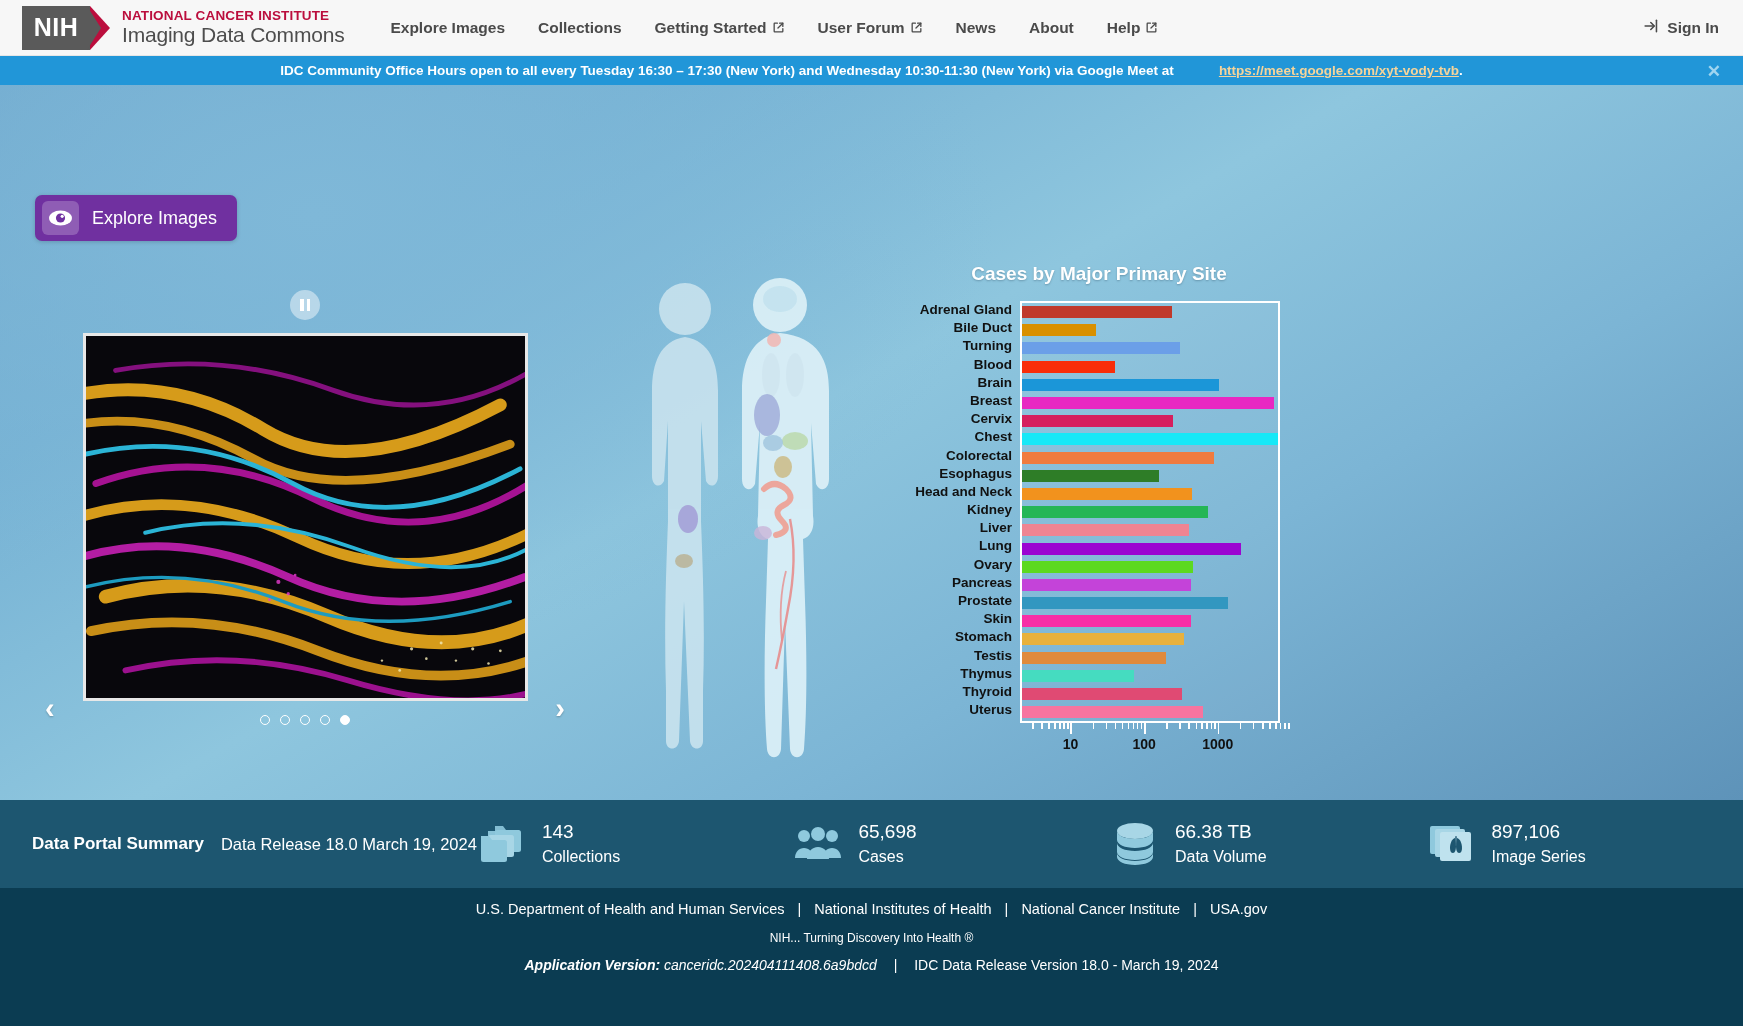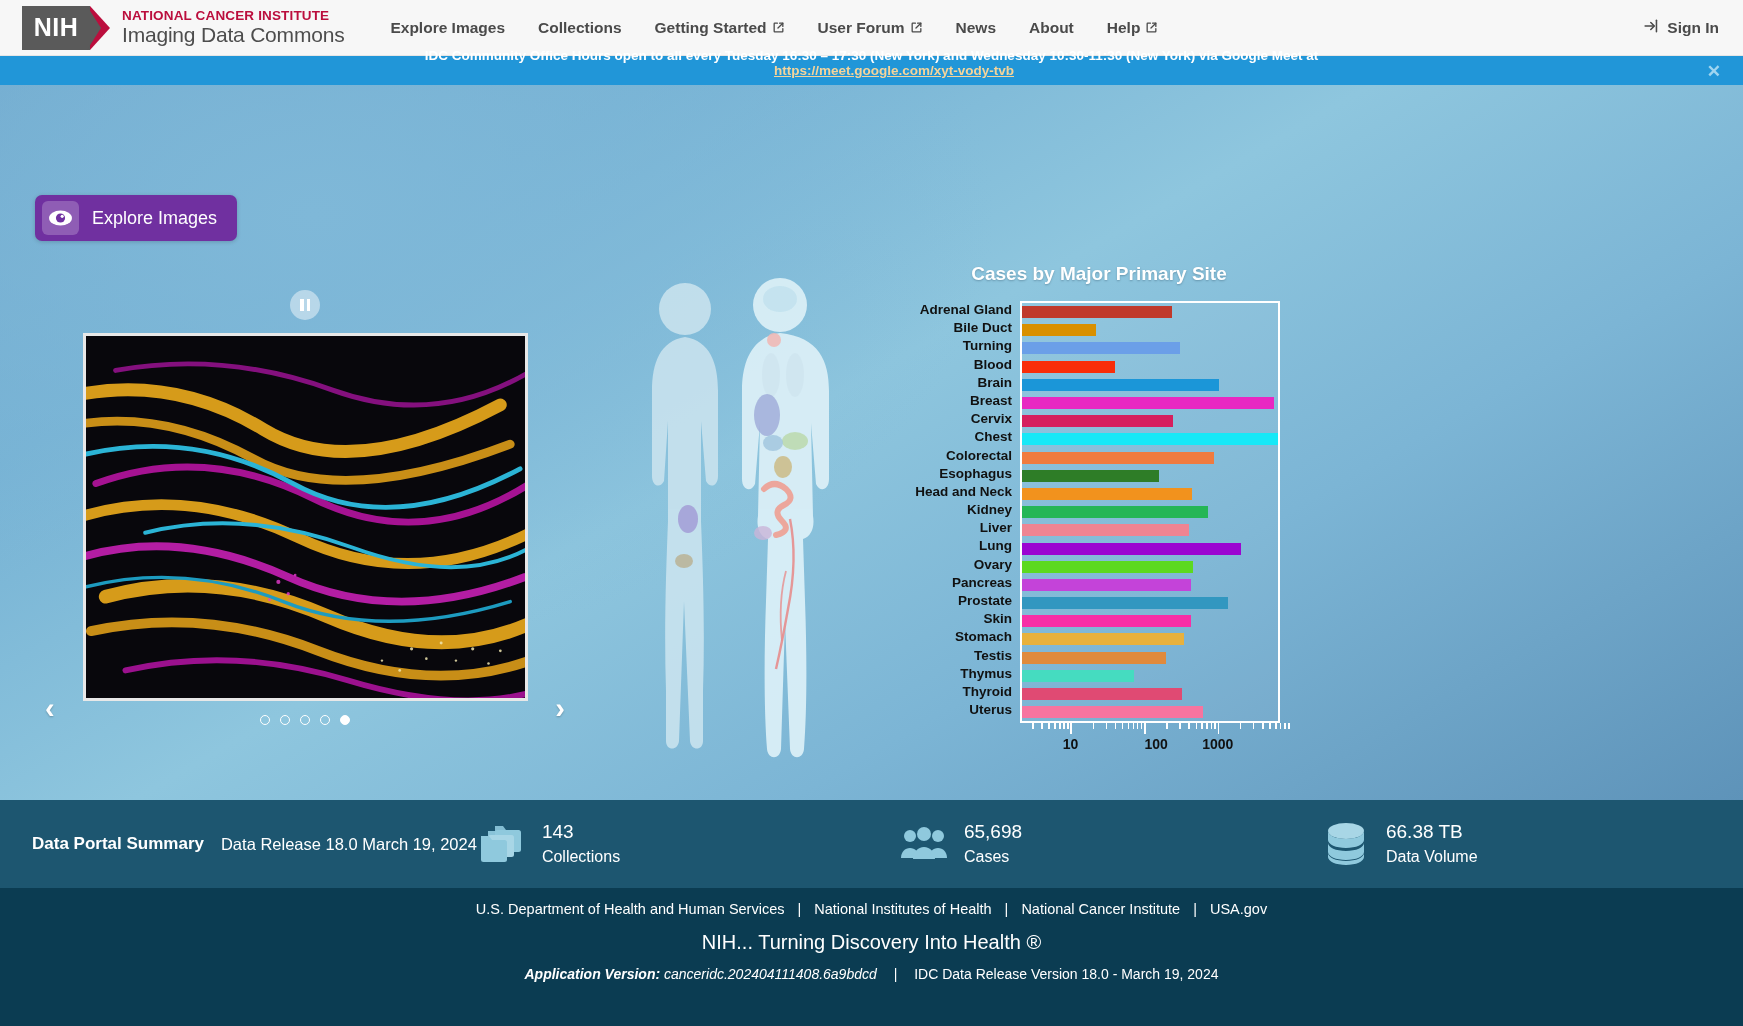--- a/index.html
+++ b/index.html
@@ -69,21 +69,21 @@
     display: flex; align-items: center; gap: 7px;
     color: #4a4a4a; font-size: 15.5px; font-weight: bold; cursor: pointer;
   }
 
   
   .notice {
     height: 29px;
     background: #2196d8;
     display: flex; align-items: center; justify-content: center;
     position: relative;
-    color: #ffffff; font-size: 13.5px; font-weight: bold; flex-direction: column;
+    color: #ffffff; font-size: 13.5px; font-weight: bold;
   }
   .notice a { color: #f5d49a; text-decoration: underline; padding-left: 45px; }
   .notice-close {
     position: absolute; right: 22px; top: 50%; transform: translateY(-50%);
     color: #9fd5f0; font-size: 17px; cursor: pointer; line-height: 1;
   }
 
   
   .hero {
     height: 715px;
@@ -194,21 +194,21 @@
 
   
   .footer {
     height: 138px; background: #0b3c52;
     color: #ffffff; text-align: center;
     padding-top: 13px;
   }
   .f-row { margin-bottom: 14px; font-size: 14.5px; }
   .f-row a { color: #ffffff; text-decoration: none; cursor: pointer; }
   .f-sep { color: #ffffff; margin: 0 13px; }
-  .f-tag { font-size: 20px; margin-bottom: 12px; }
+  .f-tag { font-size: 12px; margin-bottom: 12px; }
   .f-ver { font-size: 14px; font-style: italic; }
   .f-ver b { font-style: italic; }
   .f-ver .plain { font-style: normal; }
 </style>
 </head>
 <body>
 
 <div class="header">
   <div class="logo-wrap">
     <div class="nih-mark">NIH</div>
@@ -508,21 +508,21 @@
         <div class="tick major" style="left: 185.745px;"></div>
         <div class="tick minor" style="left: 207.908px;"></div>
         <div class="tick minor" style="left: 220.872px;"></div>
         <div class="tick minor" style="left: 230.071px;"></div>
         <div class="tick minor" style="left: 237.206px;"></div>
         <div class="tick minor" style="left: 243.035px;"></div>
         <div class="tick minor" style="left: 247.964px;"></div>
         <div class="tick minor" style="left: 252.234px;"></div>
         <div class="tick minor" style="left: 256px;"></div>
         <div class="axis-lbl" style="left: 38.4965px;">10</div>
-        <div class="axis-lbl" style="left: 112.121px; margin-left: 12px;">100</div>
+        <div class="axis-lbl" style="left: 112.121px;">100</div>
         <div class="axis-lbl" style="left: 185.745px;">1000</div>
       </div>
   </div>
 </div>
 
 <div class="summary">
   <div class="sum-title">Data Portal Summary</div>
   <div class="sum-release">Data Release 18.0 March 19, 2024</div>
   <div class="stats" id="stats">
       <div class="stat" style="flex: 1 1 0%;">
@@ -564,20 +564,38 @@
             <path d="M3 9v9c0 4.4 8 8 18 8s18-3.6 18-8V9c0 4.4-8 8-18 8S3 13.4 3 9z"></path>
             <path d="M3 21v9c0 4.4 8 8 18 8s18-3.6 18-8v-9c0 4.4-8 8-18 8S3 25.4 3 21z"></path>
             <path d="M3 31v4c0 4.4 8 8 18 8s18-3.6 18-8v-4c0 4.4-8 8-18 8S3 35.4 3 31z"></path>
           </svg>
         </div>
         <div class="stat-txt">
           <div class="stat-num">66.38 TB</div>
           <div class="stat-lbl">Data Volume</div>
         </div>
       </div>
+      <div class="stat" style="flex: 1 1 0%;">
+        <div style="display: flex; align-items: center; justify-content: center; width: 50px;">
+          <svg width="44" height="38" viewBox="0 0 44 38" fill="none">
+            <rect x="1" y="1" width="30" height="28" rx="2" fill="#8fc9dd"></rect>
+            <rect x="6" y="4" width="30" height="28" rx="2" fill="#a8d6e6"></rect>
+            <rect x="11" y="7" width="31" height="29" rx="2" fill="#bfe2ee"></rect>
+            <g fill="#1d5670">
+              <path d="M26 13c-3 1-5 5-5 10 0 3 1 5 3 5s3-3 3-7z"></path>
+              <path d="M28 13c3 1 5 5 5 10 0 3-1 5-3 5s-3-3-3-7z"></path>
+              <rect x="26.3" y="11" width="1.4" height="9" rx=".7"></rect>
+            </g>
+          </svg>
+        </div>
+        <div class="stat-txt">
+          <div class="stat-num">897,106</div>
+          <div class="stat-lbl">Image Series</div>
+        </div>
+      </div>
     </div>
 </div>
 
 <div class="footer">
   <div class="f-row" id="frow2"><a>U.S. Department of Health and Human Services</a><span class="f-sep">|</span><a>National Institutes of Health</a><span class="f-sep">|</span><a>National Cancer Institute</a><span class="f-sep">|</span><a>USA.gov</a></div>
   <div class="f-tag">NIH... Turning Discovery Into Health ®</div>
   <div class="f-ver">
     <b>Application Version:</b>
     <span>canceridc.202404111408.6a9bdcd</span>
     <span class="f-sep plain">|</span>

